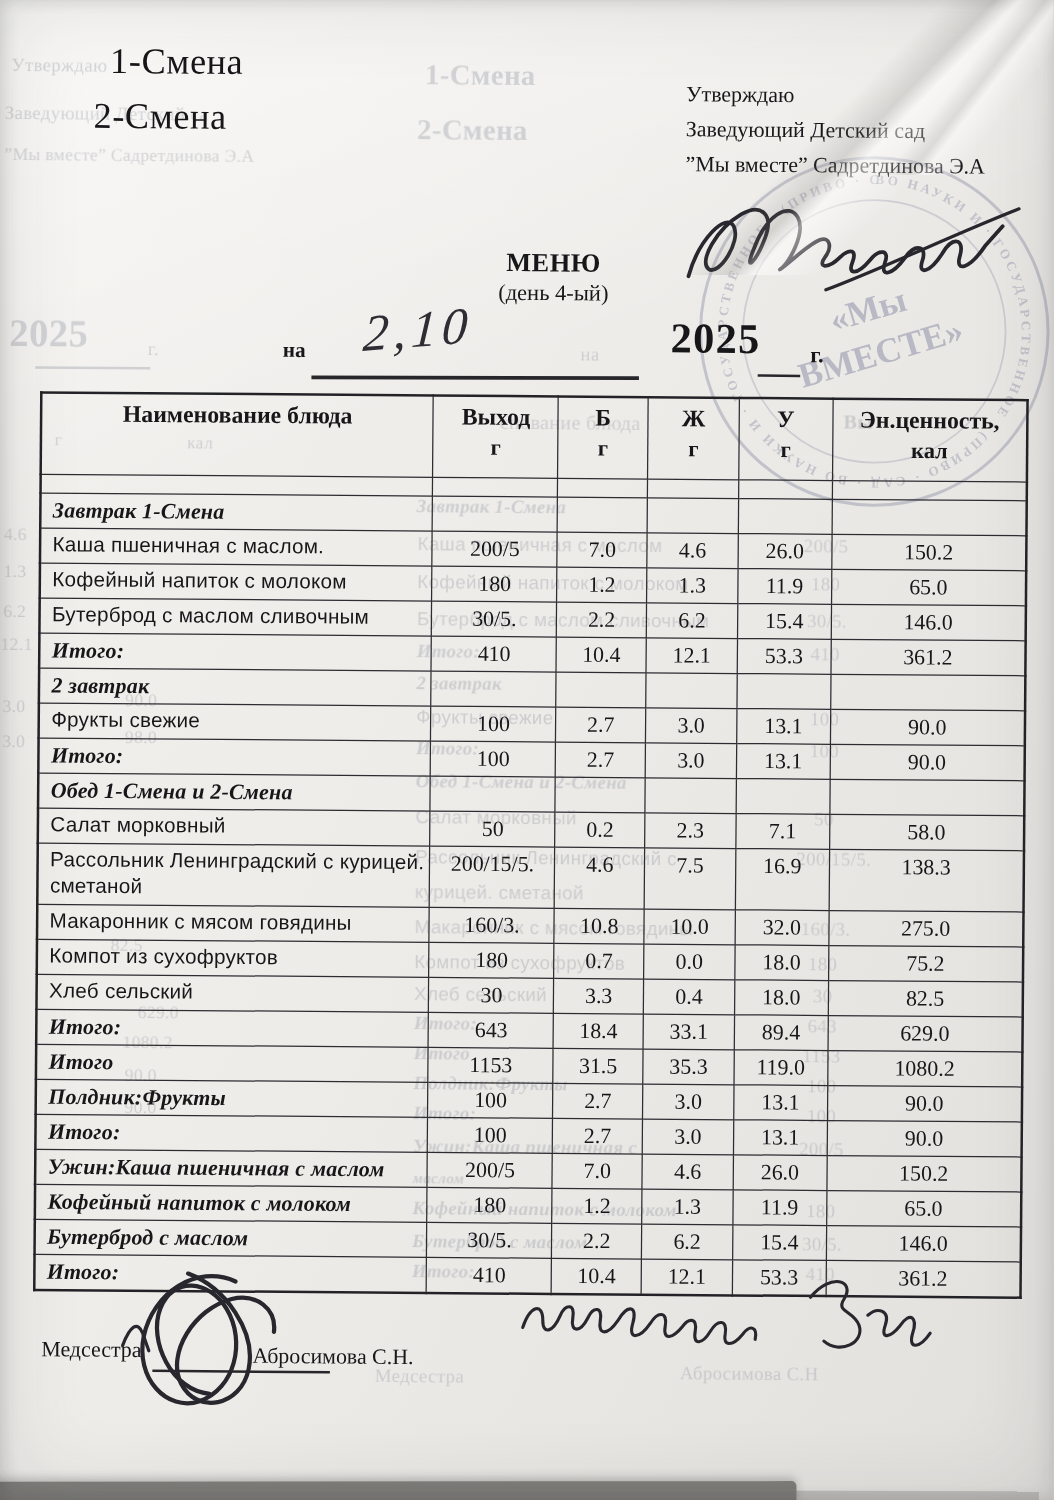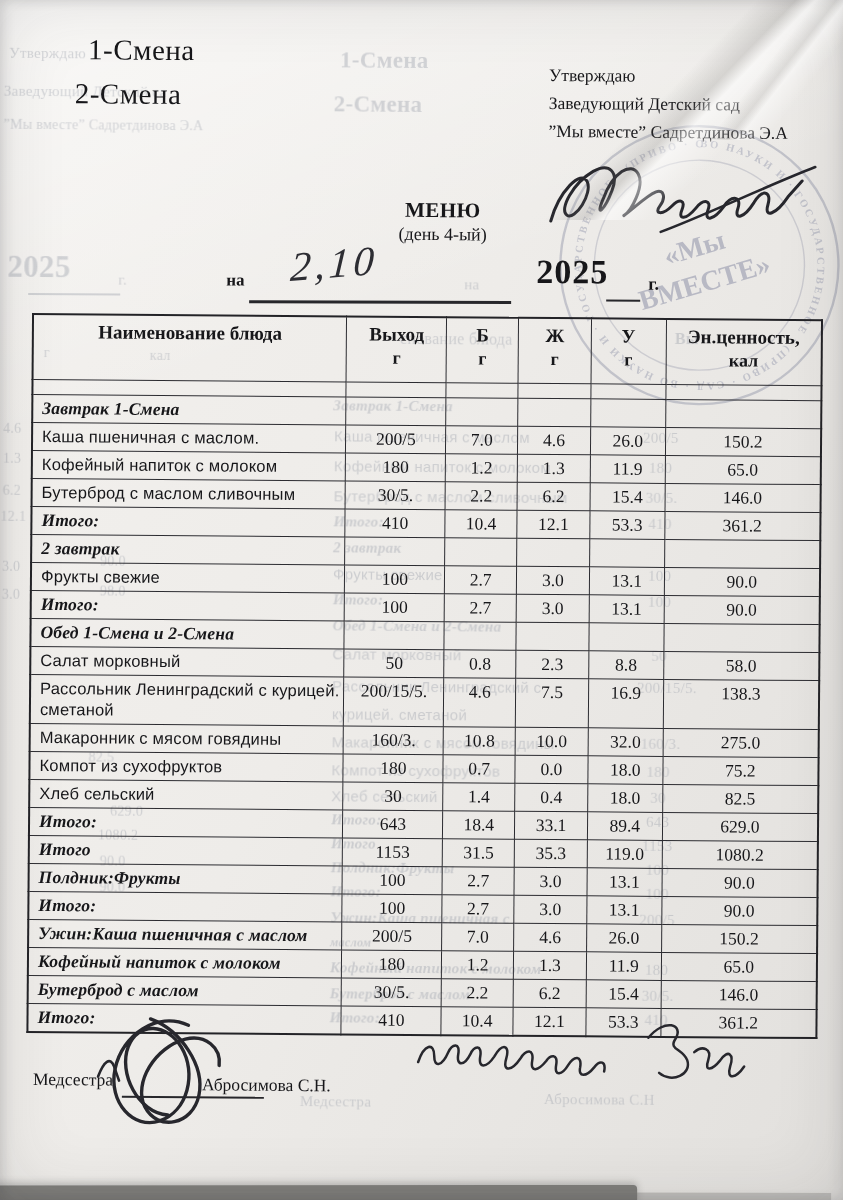--- a/index.html
+++ b/index.html
@@ -300,23 +300,23 @@
             <td class="c-name">Обед  1-Смена и 2-Смена</td>
             <td class="c-num"></td>
             <td class="c-num"></td>
             <td class="c-num"></td>
             <td class="c-num"></td>
             <td class="c-num"></td>
           </tr>
           <tr class="row-item">
             <td class="c-name">Салат морковный</td>
             <td class="c-num">50</td>
-            <td class="c-num">0.8</td>
+            <td class="c-num">0.2</td>
             <td class="c-num">2.3</td>
-            <td class="c-num">8.8</td>
+            <td class="c-num">7.1</td>
             <td class="c-num">58.0</td>
           </tr>
           <tr class="row-item">
             <td class="c-name">Рассольник Ленинградский с курицей. сметаной</td>
             <td class="c-num">200/15/5.</td>
             <td class="c-num">4.6</td>
             <td class="c-num">7.5</td>
             <td class="c-num">16.9</td>
             <td class="c-num">138.3</td>
           </tr>
@@ -332,21 +332,21 @@
             <td class="c-name">Компот из сухофруктов</td>
             <td class="c-num">180</td>
             <td class="c-num">0.7</td>
             <td class="c-num">0.0</td>
             <td class="c-num">18.0</td>
             <td class="c-num">75.2</td>
           </tr>
           <tr class="row-item">
             <td class="c-name">Хлеб сельский</td>
             <td class="c-num">30</td>
-            <td class="c-num">1.4</td>
+            <td class="c-num">3.3</td>
             <td class="c-num">0.4</td>
             <td class="c-num">18.0</td>
             <td class="c-num">82.5</td>
           </tr>
           <tr class="row-total">
             <td class="c-name">Итого:</td>
             <td class="c-num">643</td>
             <td class="c-num">18.4</td>
             <td class="c-num">33.1</td>
             <td class="c-num">89.4</td>

